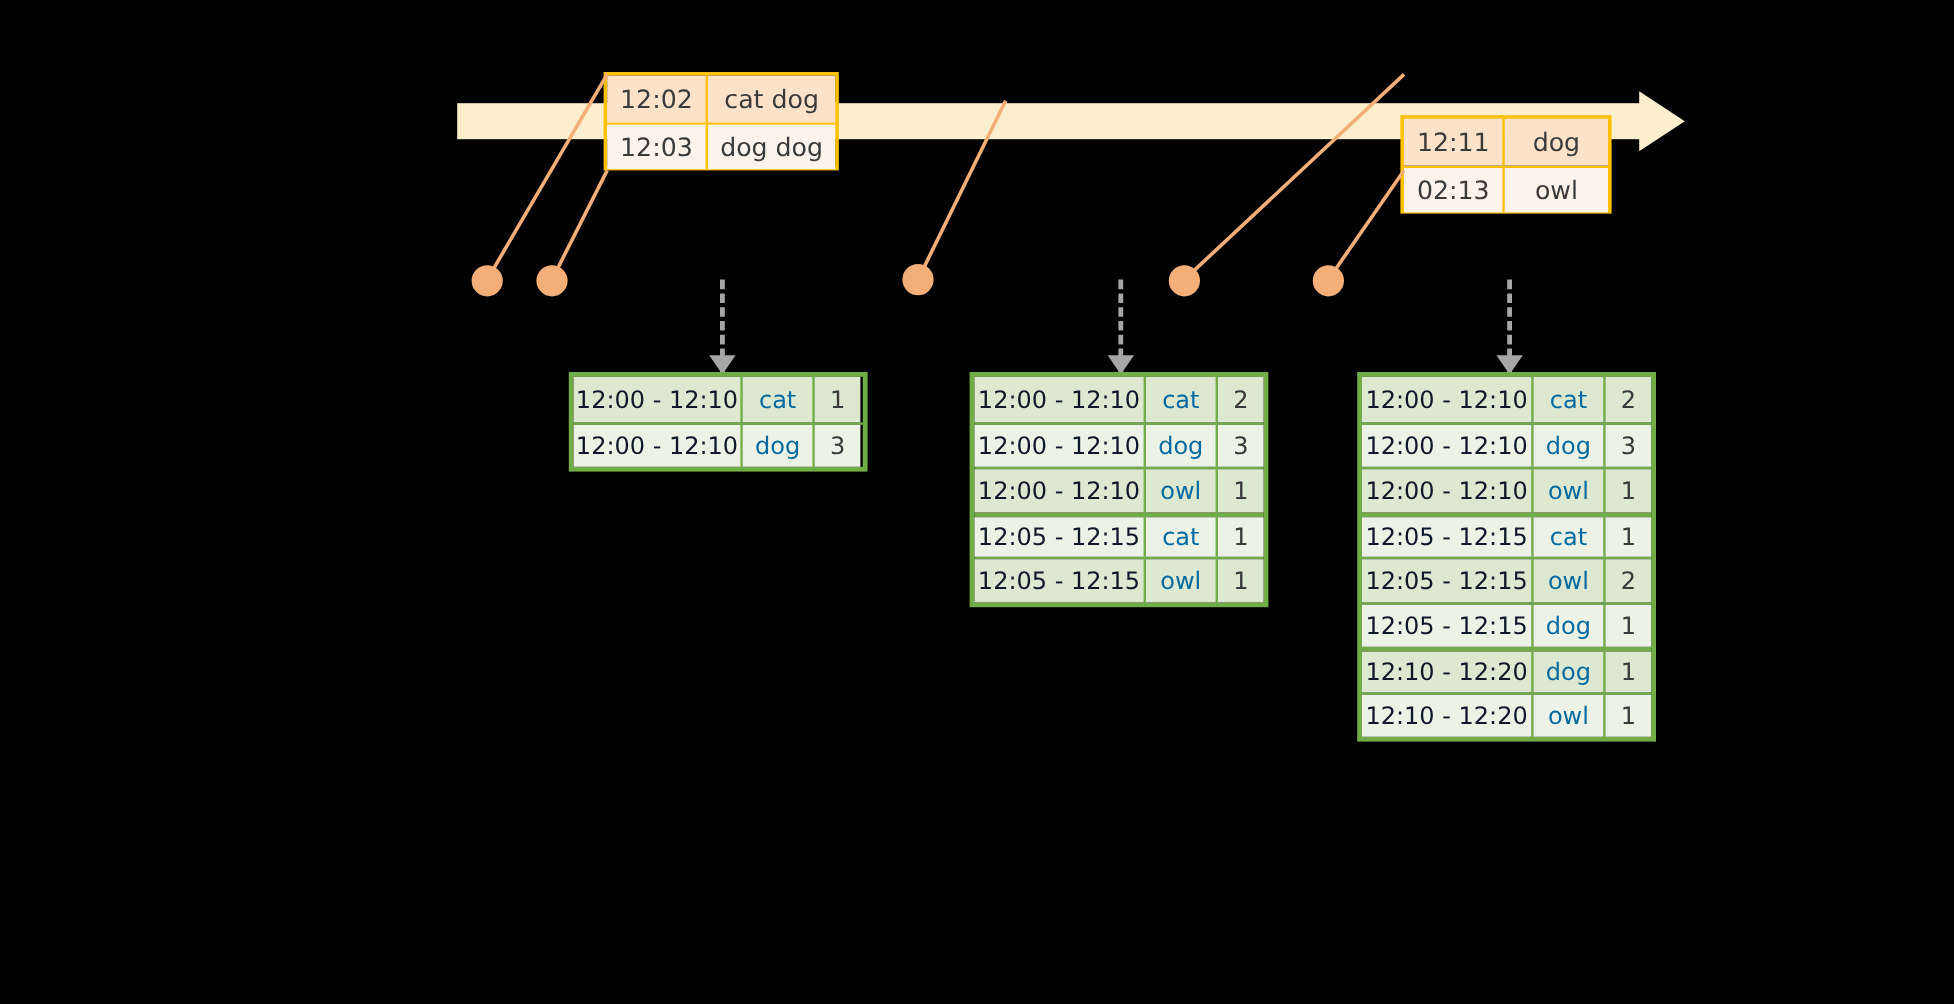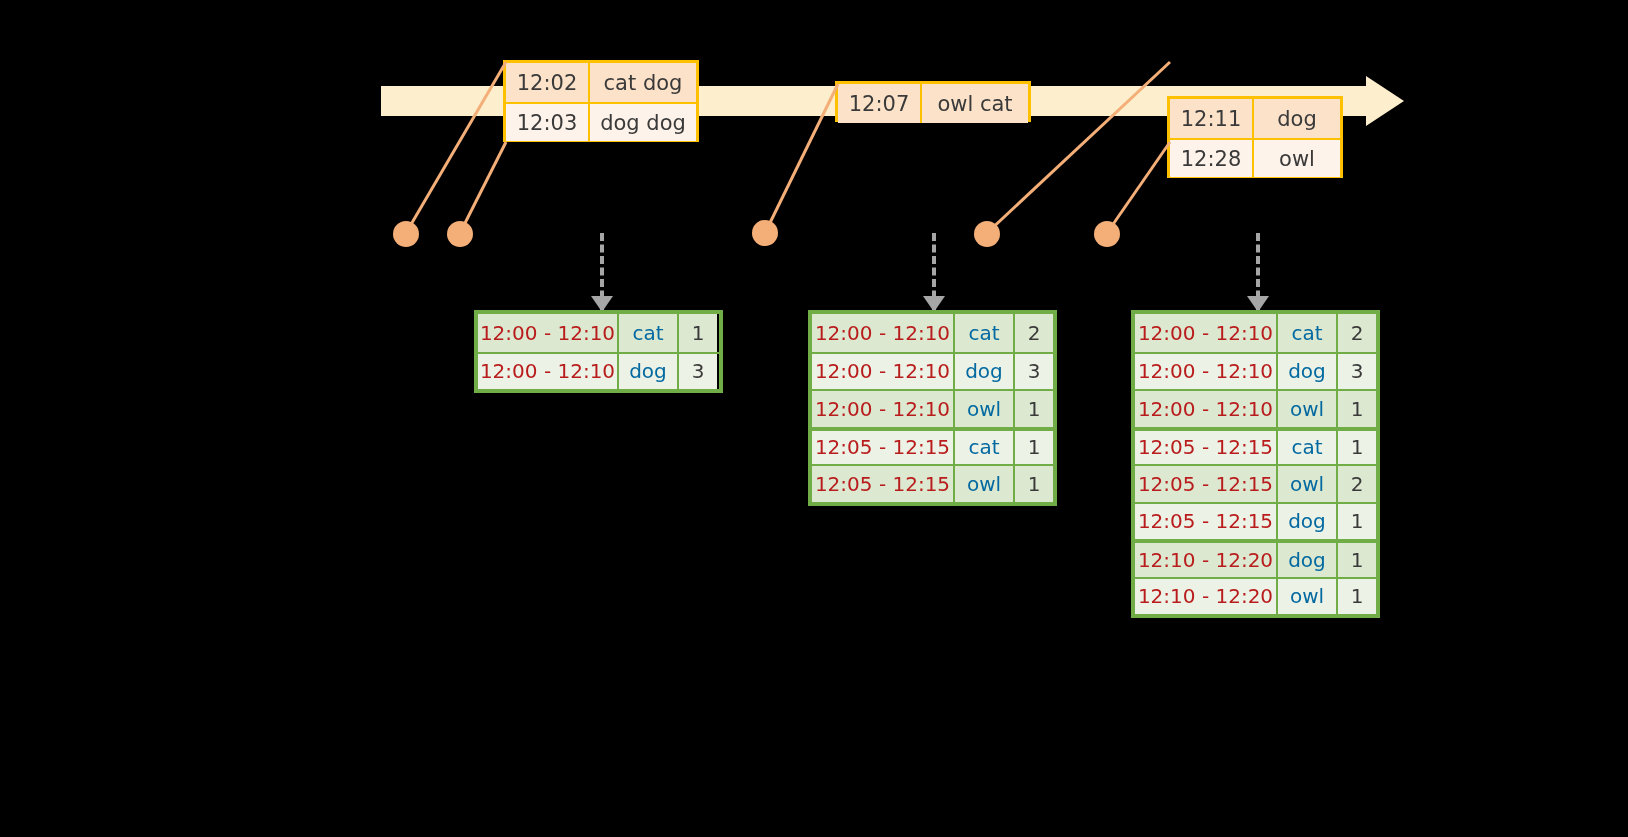--- a/index.html
+++ b/index.html
@@ -40,21 +40,21 @@
                     border-left:11px solid transparent;border-right:11px solid transparent;
                     border-top:16px solid #A6A6A6;}
 
   
   .res-table{position:absolute;border:4px solid #70AD47;box-sizing:border-box;}
   .res-row{display:flex;height:37.5px;box-sizing:border-box;}
   .res-row + .res-row{border-top:2px solid #70AD47;}
   .res-row.group-break{border-top:4px solid #70AD47;}
   .res-win{display:flex;align-items:center;justify-content:center;
            border-right:2px solid #70AD47;box-sizing:border-box;
-           font-size:20px;color:#b91c1c;}
+           font-size:20px;color:#0f172a;}
   .res-word{width:60px;display:flex;align-items:center;justify-content:center;
             border-right:2px solid #70AD47;box-sizing:border-box;
             font-size:20px;color:#0369a1;}
   .res-cnt{width:38px;display:flex;align-items:center;justify-content:center;
            box-sizing:border-box;font-size:20px;color:#3a3a3a;}
   .rshade-a .res-win,.rshade-a .res-word,.rshade-a .res-cnt{background:#DCE8D0;}
   .rshade-b .res-win,.rshade-b .res-word,.rshade-b .res-cnt{background:#ECF2E6;}
 </style>
 </head>
 <body>
@@ -68,34 +68,28 @@
     <div class="evt-row shade-a">
       <div class="evt-time">12:02</div>
       <div class="evt-words">cat dog</div>
     </div>
     <div class="evt-row shade-b">
       <div class="evt-time">12:03</div>
       <div class="evt-words">dog dog</div>
     </div>
   </div>
 
-  <div class="evt-group" style="left:835px;top:81px;width:196px;height:41px;">
-    <div class="evt-row shade-a">
-      <div class="evt-time">12:07</div>
-      <div class="evt-words">owl cat</div>
-    </div>
-  </div>
 
   <div class="evt-group" style="left:1167px;top:60px;width:176px;height:82px;margin-top:36px;">
     <div class="evt-row shade-a">
       <div class="evt-time">12:11</div>
       <div class="evt-words">dog</div>
     </div>
     <div class="evt-row shade-b">
-      <div class="evt-time">12:28</div>
+      <div class="evt-time">02:13</div>
       <div class="evt-words">owl</div>
     </div>
   </div>
 
   <svg id="conn-lines" viewBox="0 0 1628 837">
     <line x1="406" y1="233" x2="506" y2="62" stroke="#F4AE77" stroke-width="3"></line>
     <line x1="460" y1="233" x2="506" y2="142" stroke="#F4AE77" stroke-width="3"></line>
     <line x1="765" y1="233" x2="838" y2="84" stroke="#F4AE77" stroke-width="3"></line>
     <line x1="987" y1="233" x2="1170" y2="62" stroke="#F4AE77" stroke-width="3"></line>
     <line x1="1107" y1="233" x2="1170" y2="142" stroke="#F4AE77" stroke-width="3"></line>

